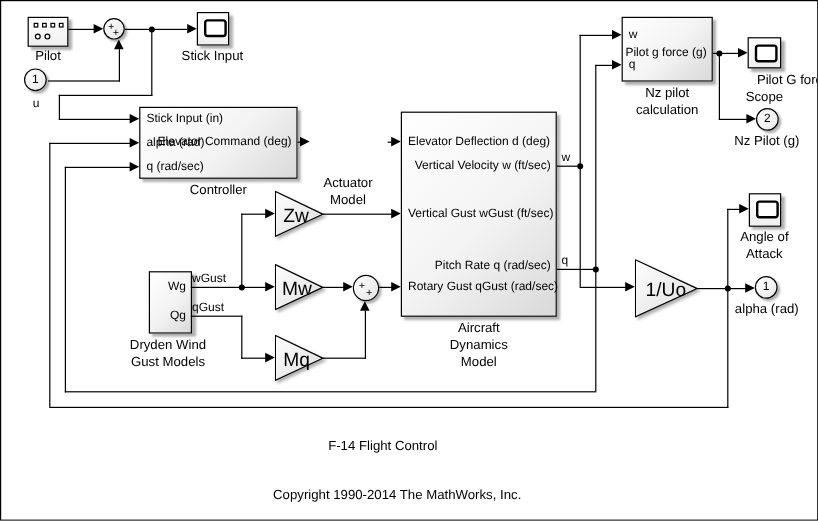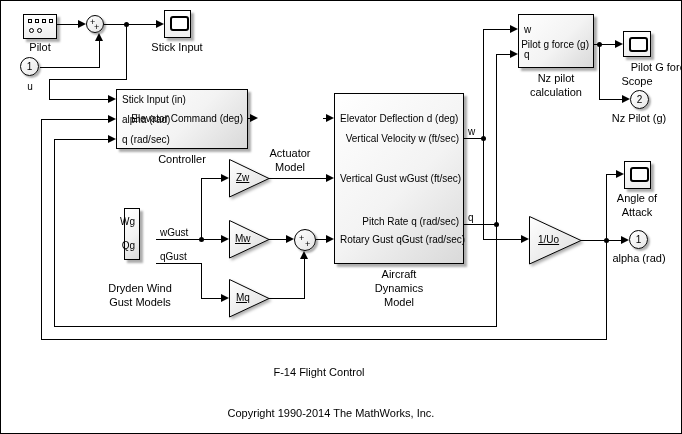--- a/index.html
+++ b/index.html
@@ -23,21 +23,21 @@
   .au{position:absolute;width:0;height:0;border-left:4px solid transparent;border-right:4px solid transparent;border-bottom:8px solid #000;}
   .dot{position:absolute;width:5px;height:5px;border-radius:50%;background:#000;}
   .sum{position:absolute;box-sizing:border-box;border:1px solid #000;border-radius:50%;
        background:linear-gradient(135deg,#fff,#e4e4e4);box-shadow:2px 2px 2px rgba(0,0,0,0.32);}
   .sum span{position:absolute;font-size:9px;line-height:9px;}
   .port{position:absolute;box-sizing:border-box;width:19px;height:19px;border:1px solid #000;border-radius:50%;
         background:linear-gradient(135deg,#fff,#e8e8e8);box-shadow:2px 2px 2px rgba(0,0,0,0.32);
         font-size:10px;text-align:center;line-height:17px;}
   .scope-screen{position:absolute;left:5px;top:5px;width:15px;height:11px;border:2px solid #000;border-radius:3px;background:#fff;}
   .gain{position:absolute;filter:drop-shadow(2px 2px 1.5px rgba(0,0,0,0.32));}
-  .gain-label{position:absolute;font-size:10px;text-decoration:underline;}
+  .gain-label{position:absolute;font-size:16px;}
   .tf{font-family:"Liberation Serif",serif;font-size:13px;text-align:center;}
   .tf-bar{height:1px;background:#000;width:44px;margin:1px auto;}
   .sq{position:absolute;width:4px;height:4px;border:1px solid #000;box-sizing:border-box;}
   .ci{position:absolute;width:5px;height:5px;border:1px solid #000;border-radius:50%;box-sizing:border-box;}
   .ann{position:absolute;font-size:11px;text-align:center;white-space:nowrap;}
 </style>
 </head>
 <body>
 
 <div id="canvas">
@@ -183,21 +183,21 @@
   <svg class="gain" style="left:228px;top:278px" width="41" height="39">
     <polygon points="0.5,0.5 0.5,38 40,19.5" fill="url(#g1)" stroke="#000" stroke-width="1"></polygon>
   </svg>
   <div class="gain-label" style="left:235px;top:291px">Mq</div>
 
   <div class="sum" style="left:293px;top:228px;width:22px;height:22px">
     <span style="left:4px;top:4px">+</span>
     <span style="left:10px;top:10px">+</span>
   </div>
 
-  <div class="blk" style="left:123px;top:207px;width:16px;height:52px">
+  <div class="blk" style="left:123px;top:225px;width:36px;height:52px">
     <div class="ptxt r" style="top:7px">Wg</div>
     <div class="ptxt r" style="top:31px">Qg</div>
   </div>
   <div class="lbl" style="left:98px;top:281px;width:82px">Dryden Wind</div>
   <div class="lbl" style="left:98px;top:295px;width:82px">Gust Models</div>
 
   <div class="blk" style="left:517px;top:13px;width:76px;height:54px">
     <div class="ptxt l" style="top:9px">w</div>
     <div class="ptxt l" style="top:34px">q</div>
     <div class="ptxt r" style="top:24px">Pilot g force (g)</div>

